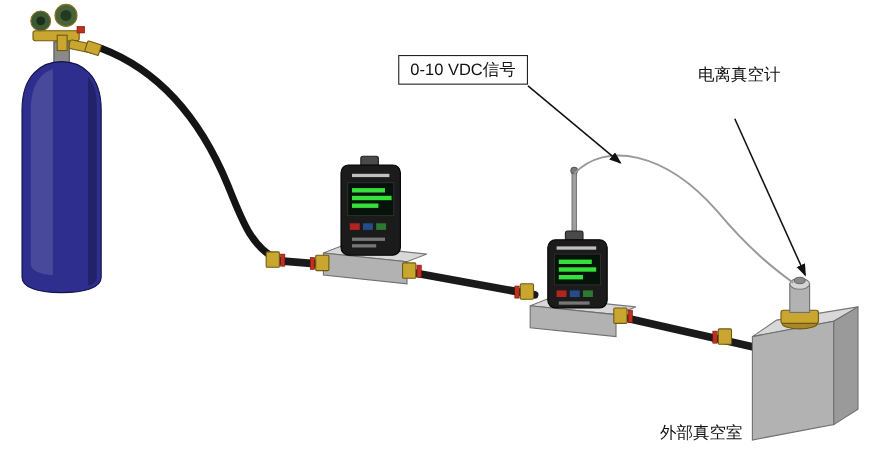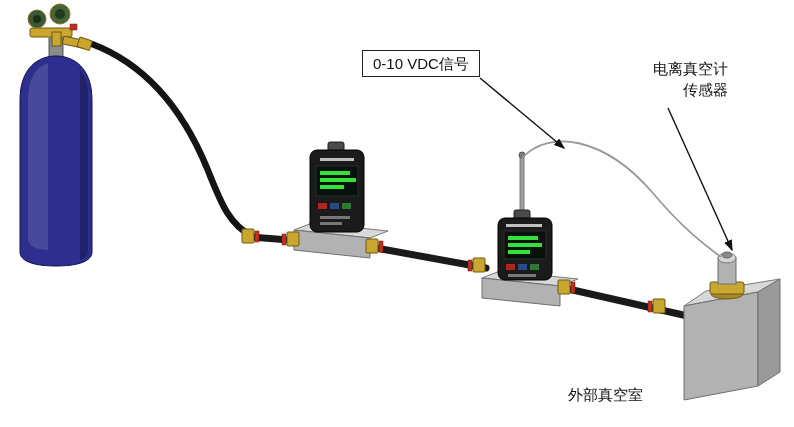--- a/index.html
+++ b/index.html
@@ -30,21 +30,21 @@
   .c-hose{stroke:#141414;stroke-width:6.5;fill:none;stroke-linecap:round;}
   .c-cable{stroke:#999;stroke-width:1.8;fill:none;}
   .c-arrow{stroke:#111;stroke-width:1.4;fill:none;}
   .c-screen{fill:#06130a;stroke:#2c2c2c;stroke-width:1;}
   
   .lbl{
     position:absolute;font-size:15px;line-height:21px;color:#111;
     white-space:nowrap;
   }
   .lbl-box{border:1px solid #222;padding:2px 10px;background:#fff;}
-  .center{text-align:right;white-space:normal;}
+  .center{text-align:center;white-space:normal;}
 </style>
 </head>
 <body>
 
 <div class="stage">
 
   <svg width="794" height="427" viewBox="0 0 794 427">
     <defs>
       <marker id="arr" markerWidth="9" markerHeight="8" refX="7" refY="3" orient="auto">
         <path d="M0,0 L8,3 L0,6 Z" fill="#111"></path>
@@ -157,19 +157,18 @@
     <path class="c-cable" d="M522,158 C550,128 605,138 652,192 C682,228 706,246 721,257"></path>
 
     <path class="c-arrow" marker-end="url(#arr)" d="M480,78 L564,148"></path>
     <path class="c-arrow" marker-end="url(#arr)" d="M668,108 L732,250"></path>
   </svg>
 
   <div class="lbl lbl-box" style="left:362px;top:50px;">0-10 VDC信号</div>
 
   <div class="lbl center" style="left:616px;top:58px;width:112px;">
     <div>电离真空计</div>
-    <div>传感器</div>
   </div>
 
 
 
-  <div class="lbl" style="left:568px;top:384px;">外部真空室</div>
+  <div class="lbl" style="left:600px;top:384px;font-family:Liberation Serif, serif;">外部真空室</div>
 </div>
 
 </body></html>

